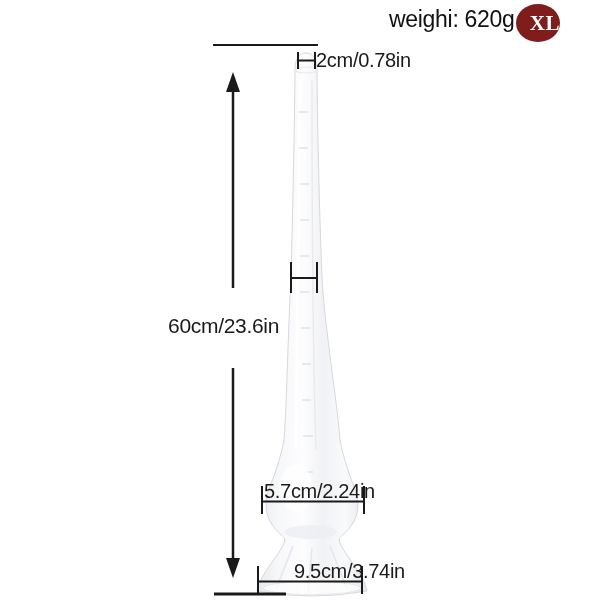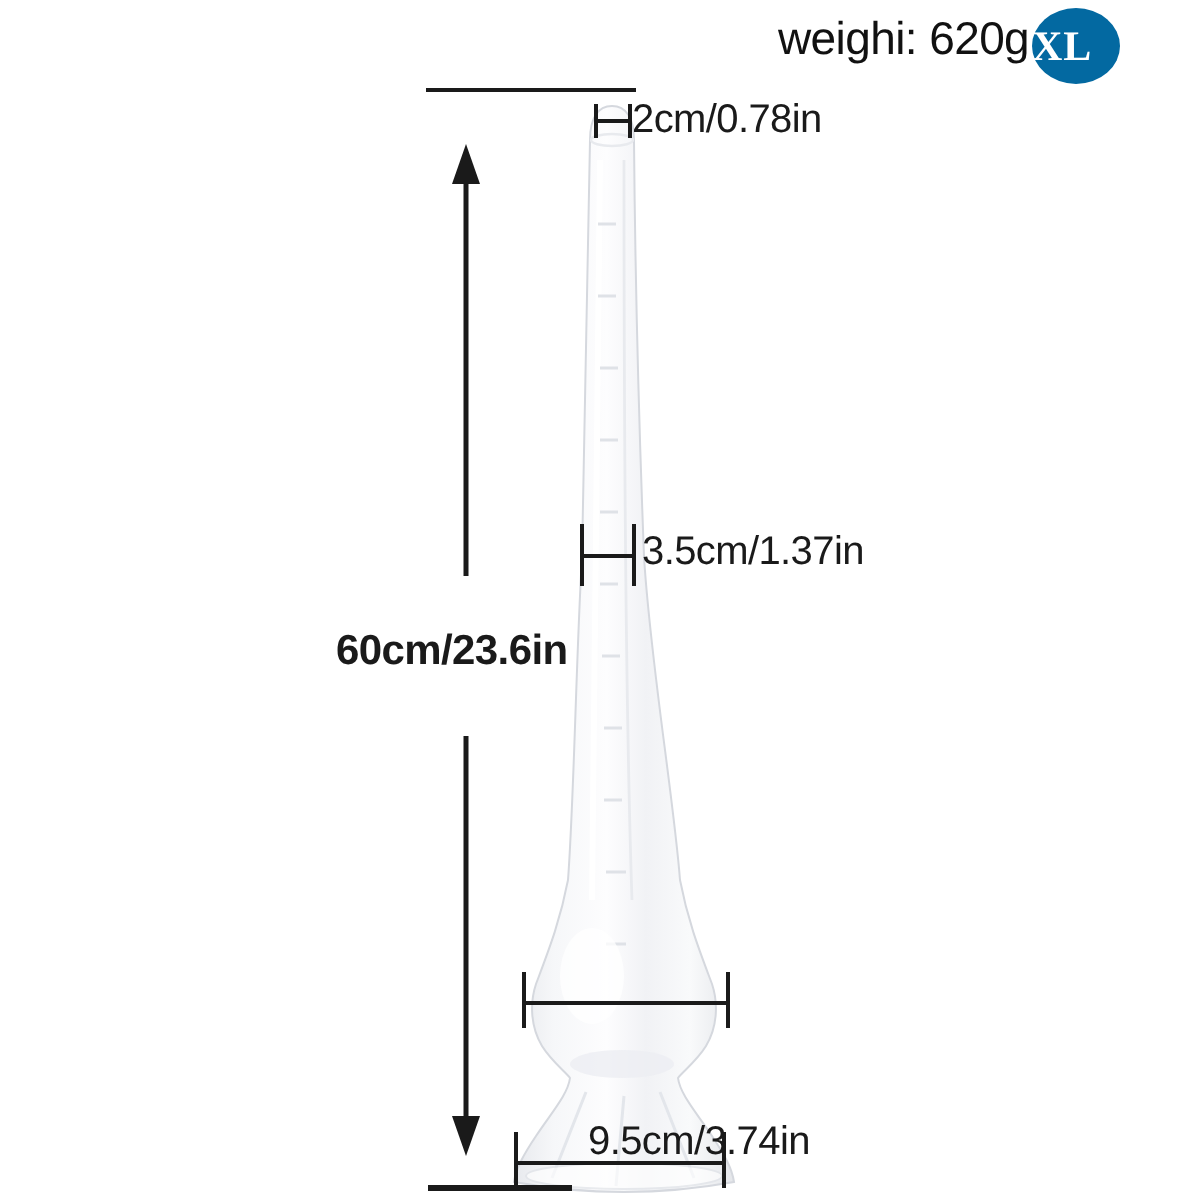--- a/index.html
+++ b/index.html
@@ -8,32 +8,32 @@
     font-family:"Liberation Sans","DejaVu Sans",sans-serif;color:#1a1a1a;
   }
   .stage *{box-sizing:border-box;}
   svg.gfx{position:absolute;left:0;top:0;width:600px;height:600px;}
   .weight{
     position:absolute;left:389px;top:6px;font-size:23px;letter-spacing:-0.3px;
     color:#111111;white-space:nowrap;
   }
   .badge{
     position:absolute;left:516px;top:4px;width:44px;height:38px;border-radius:50%;
-    background:#0369a1;display:flex;align-items:center;justify-content:flex-start;
+    background:#7f1d1d;display:flex;align-items:center;justify-content:flex-end;
   }
   .badge span{
     font-family:"Liberation Serif","DejaVu Serif",serif;font-weight:bold;
     font-size:21px;color:#ffffff;letter-spacing:0.5px;line-height:1;
   }
   .dim{
     position:absolute;font-size:20px;color:#1a1a1a;white-space:nowrap;letter-spacing:-0.3px;
   }
   .dim-tip  {left:316px;top:49px;}
   .dim-shaft{left:321px;top:265px;}
-  .dim-len  {left:168px;top:314px;font-size:21px;font-weight:bold;}
+  .dim-len  {left:168px;top:314px;font-size:21px;}
   .dim-bulb {left:264px;top:480px;}
   .dim-base {left:261px;top:560px;margin-left:33px;}
 </style>
 </head>
 <body>
 
 <div class="stage">
 
   <svg class="gfx" viewBox="0 0 600 600">
     <defs>
@@ -112,17 +112,17 @@
       </g>
     </g>
   </svg>
 
   <div class="weight">weighi: 620g</div>
   <div class="badge">
     <span>XL</span>
   </div>
 
   <div class="dim dim-tip">2cm/0.78in</div>
-  <div class="dim dim-shaft">3.5cm/1.37in</div>
   <div class="dim dim-len">60cm/23.6in</div>
+  <div class="dim dim-bulb">5.7cm/2.24in</div>
   <div class="dim dim-base">9.5cm/3.74in</div>
 
 </div>
 
 </body></html>

